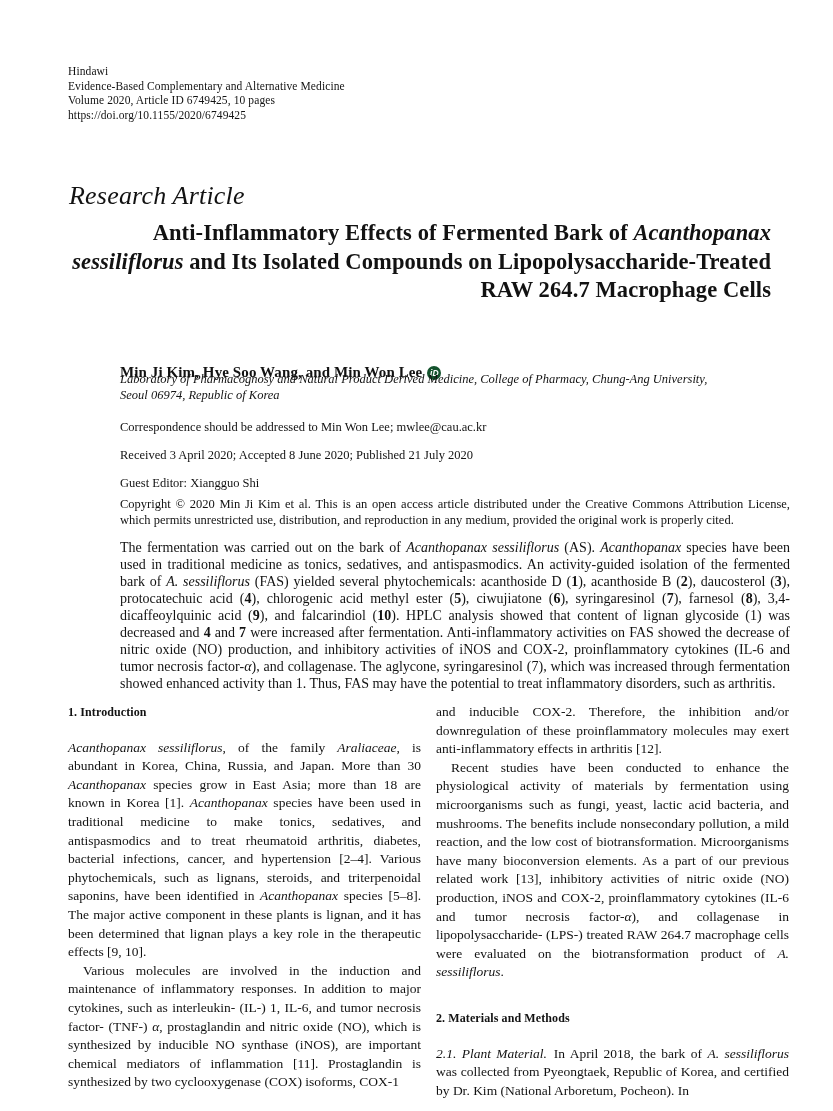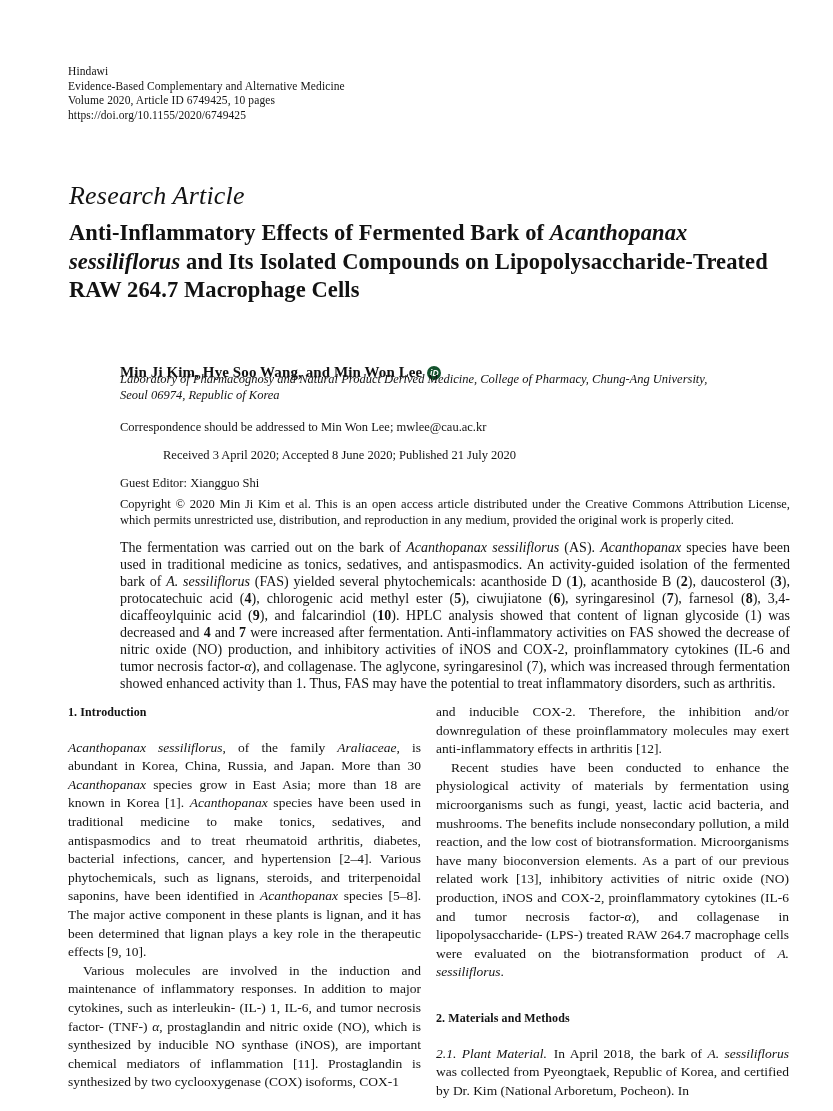--- a/index.html
+++ b/index.html
@@ -11,34 +11,34 @@
   }
   .abs{position:absolute;}
   .st-i{font-style:italic;}
   .st-b{font-weight:bold;}
 
   .header-block{left:68px;top:64px;font-size:11.5px;line-height:14.6px;letter-spacing:0.1px;}
   .header-block div{white-space:nowrap;}
 
   .kicker{left:69px;top:181px;font-size:26px;font-style:italic;font-weight:400;letter-spacing:0.2px;}
 
-  .title{left:69px;top:219px;width:702px;font-size:22.5px;font-weight:bold;line-height:28.5px;letter-spacing:0.1px;}
+  .title{left:69px;top:219px;width:702px;font-size:22.5px;font-weight:bold;line-height:28.5px;letter-spacing:0.1px;text-align:right;}
 
   .authors{left:120px;top:364px;font-size:15px;font-weight:bold;letter-spacing:0.1px;display:flex;align-items:center;}
   .orcid{
     display:inline-block;width:14px;height:14px;border-radius:50%;
     margin-left:5px;background:#14532d;color:#ffffff;
     font-size:8.5px;font-weight:bold;font-style:italic;
     text-align:center;line-height:14px;
     font-family:"Liberation Sans","DejaVu Sans",sans-serif;
   }
 
   .affiliation{left:120px;top:372px;width:600px;font-size:12.5px;font-style:italic;line-height:15.8px;}
   .correspondence{left:120px;top:420px;font-size:12.5px;}
-  .dates{left:120px;top:448px;font-size:12.5px;margin-left:43px;}
+  .dates{left:120px;top:448px;font-size:12.5px;}
   .guest-editor{left:120px;top:476px;font-size:12.5px;}
   .copyright{left:120px;top:497px;width:670px;font-size:12.5px;line-height:15.8px;text-align:justify;}
   .abstract{left:120px;top:539px;width:670px;font-size:14px;line-height:17px;text-align:justify;}
 
   .columns{left:68px;top:703px;width:721px;display:flex;gap:15px;}
   .col{width:353px;font-size:13.5px;line-height:18.6px;text-align:justify;}
   .col h2{font-size:12px;font-weight:bold;margin:0 0 17px 0;text-align:left;letter-spacing:0.1px;}
   .col h2.h2-methods{margin-top:27px;}
   .col p{margin:0;}
   .col p.indent{text-indent:15px;}

